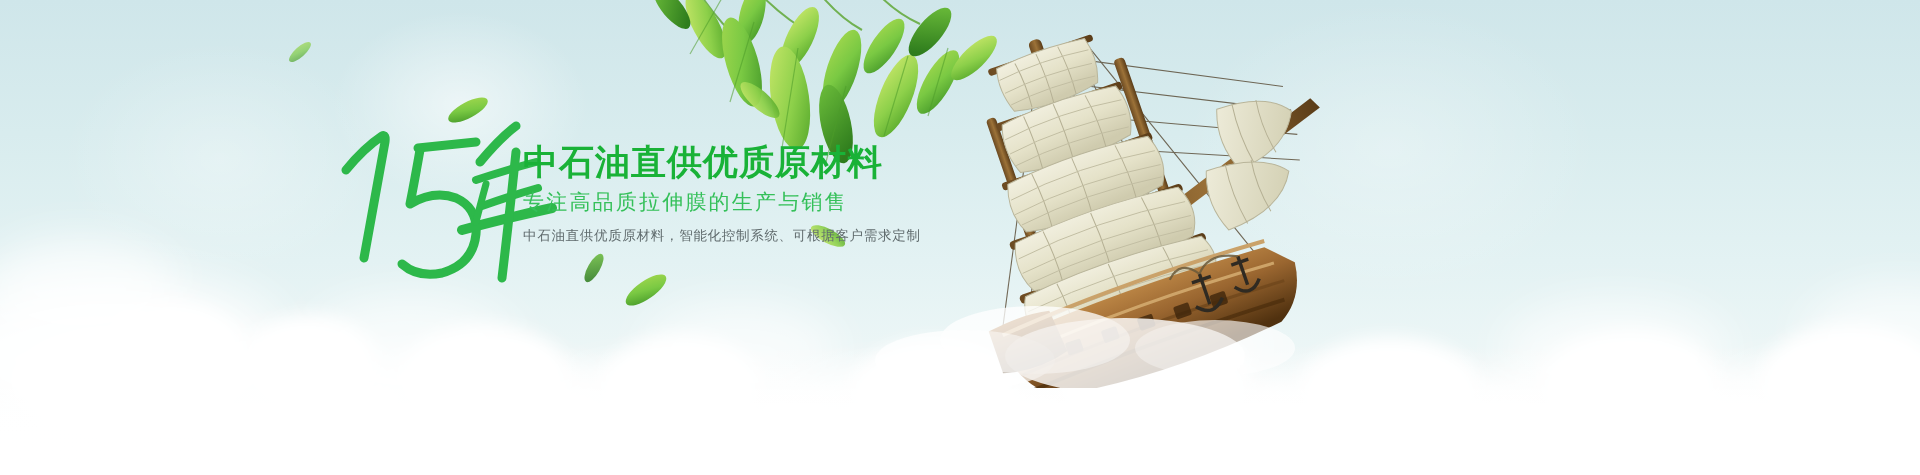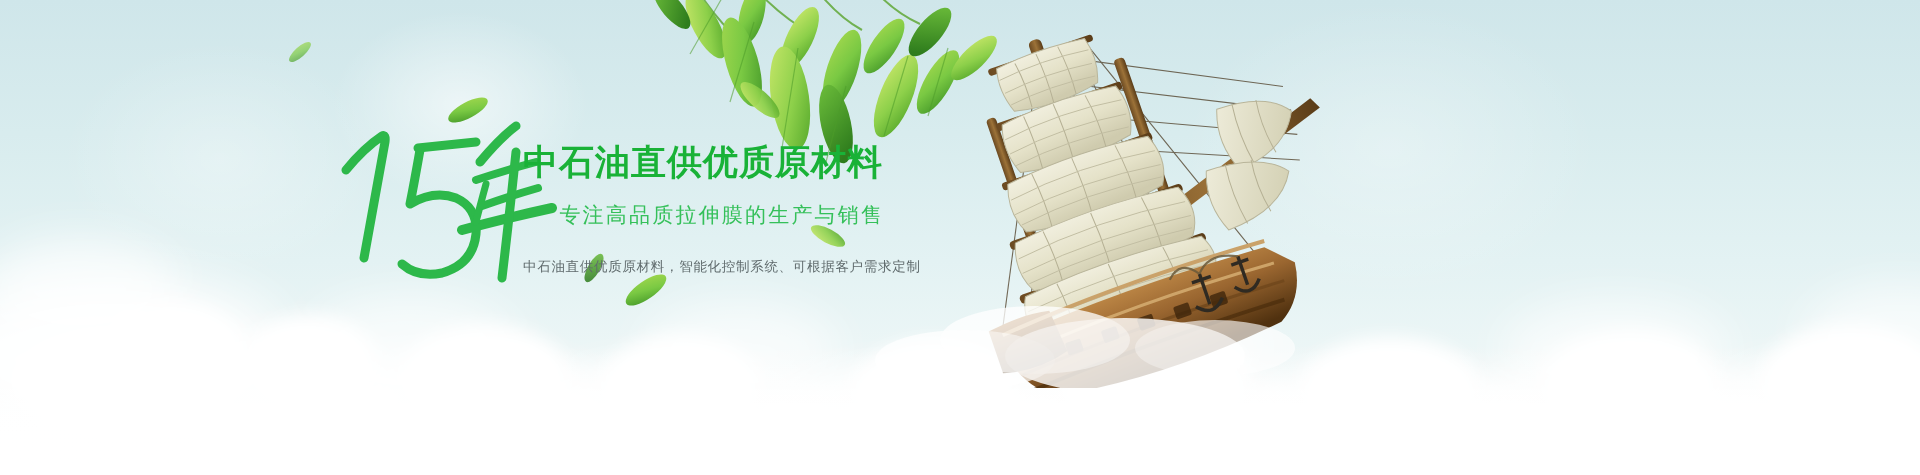--- a/index.html
+++ b/index.html
@@ -28,23 +28,23 @@
 
   
   .textblock{position:absolute;left:330px;top:118px;width:580px;height:175px;}
 
   .years{position:absolute;left:0;top:0;width:240px;height:160px;}
   .years svg{display:block;}
 
   .lines{position:absolute;left:193px;top:24px;}
   .headline{font-size:35px;font-weight:bold;color:#19b237;letter-spacing:1px;
     line-height:40px;white-space:nowrap;}
-  .subline{margin-top:20px;font-size:21px;color:#35c05a;letter-spacing:2.2px;
-    line-height:26px;white-space:nowrap;text-align:center;padding-right:2px;}
-  .detail{margin-top:30px;font-size:13.5px;color:#5f6a6c;letter-spacing:.7px;
+  .subline{margin-top:7px;font-size:21px;color:#35c05a;letter-spacing:2.2px;
+    line-height:26px;white-space:nowrap;text-align:left;padding-right:2px;}
+  .detail{margin-top:12px;font-size:13.5px;color:#5f6a6c;letter-spacing:.7px;
     line-height:18px;white-space:nowrap;text-align:right;padding-right:2px;font-family:Liberation Serif, serif;}
 
   
   .leafwrap{position:absolute;left:0;top:0;width:1920px;height:475px;pointer-events:none;}
 
   
   .ship{position:absolute;left:845px;top:-12px;width:620px;height:400px;}
   .ship svg{display:block;}
 </style>
 </head>

